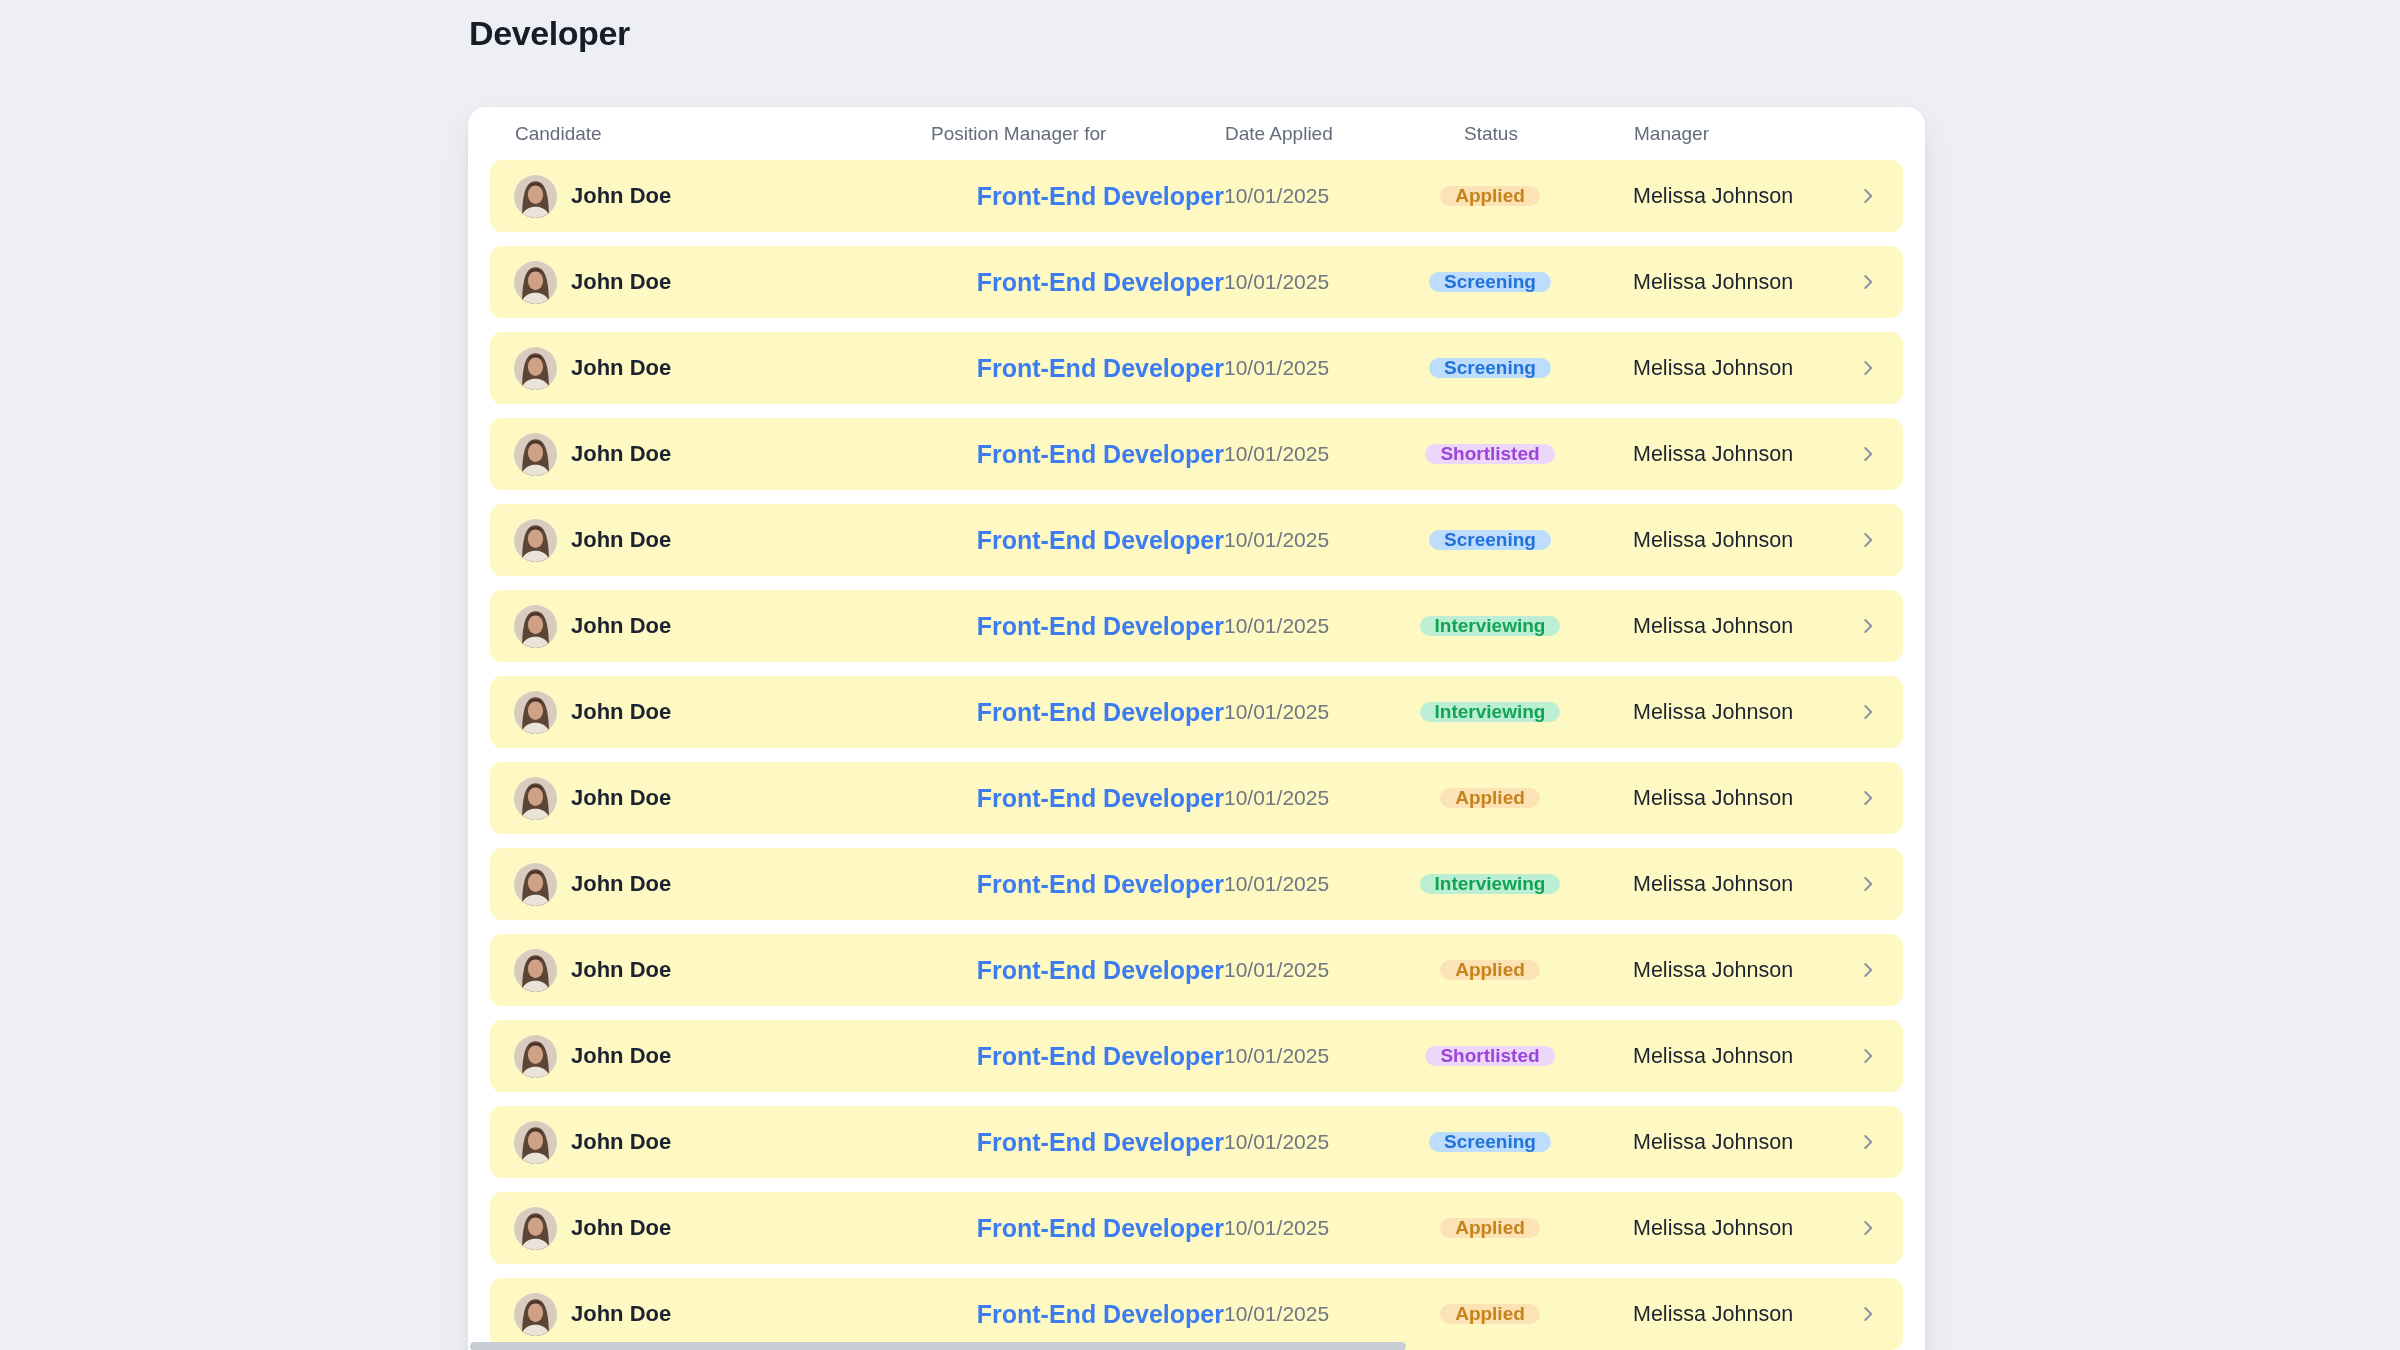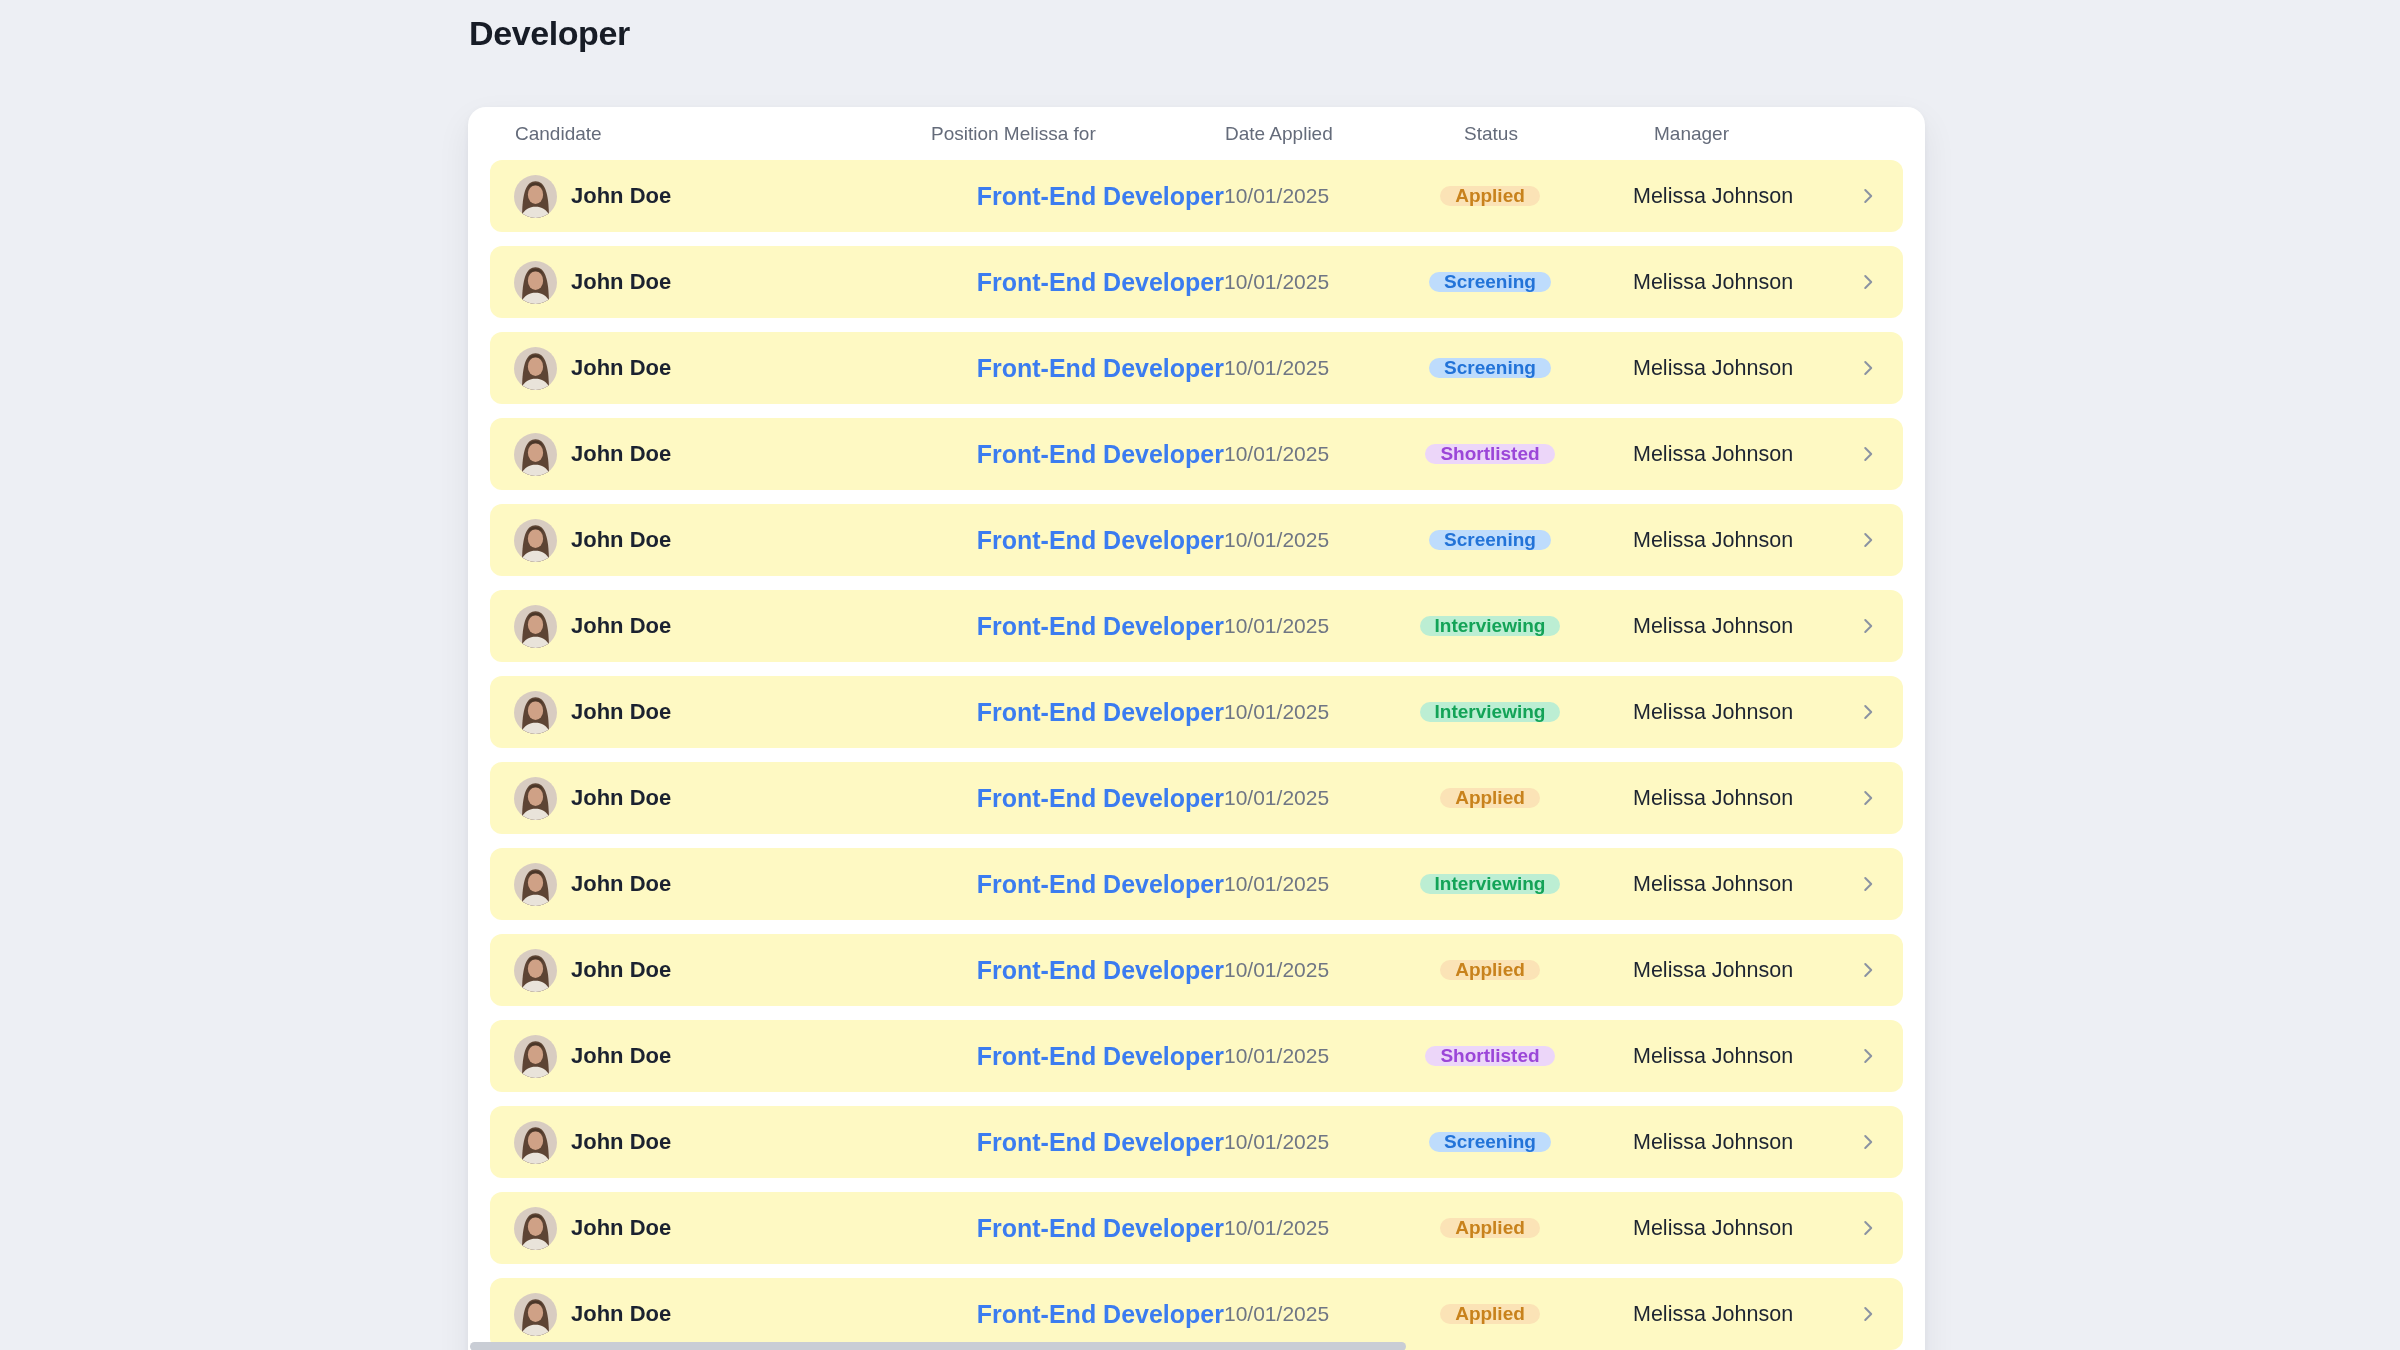--- a/index.html
+++ b/index.html
@@ -22,21 +22,21 @@
   }
   .thead{
     display:flex; align-items:center;
     height:53px; padding:0 66px 0 47px;
     color:#646b7a; font-size:19px; font-weight:400;
   }
   .th-candidate{ width:416px; }
   .th-position{ width:294px; }
   .th-date{ width:181px; }
   .th-status{ width:170px; text-align:center; }
-  .th-manager{ margin-left:78px; flex:1; }
+  .th-manager{ margin-left:58px; flex:1; }
   .row{
     margin:0 22px 14px 22px; height:72px;
     border-radius:12px; background:#fef9c3;
     display:flex; align-items:center; padding:0 24px;
     cursor:pointer;
   }
   .cell-candidate{ width:416px; display:flex; align-items:center; gap:14px; }
   .avatar{
     width:43px; height:43px; flex:0 0 43px;
     border-radius:50%; overflow:hidden; display:inline-block;
@@ -58,21 +58,21 @@
   }
 </style>
 </head>
 <body>
 
 <h1 class="page-title">Developer</h1>
 
 <div class="card">
   <div class="thead">
     <div class="th-candidate">Candidate</div>
-    <div class="th-position">Position Melissa for</div>
+    <div class="th-position">Position Manager for</div>
     <div class="th-date">Date Applied</div>
     <div class="th-status">Status</div>
     <div class="th-manager">Manager</div>
   </div>
   <div id="rows">
   <div class="row">
     <div class="cell-candidate">
       <span class="avatar">
         <svg viewBox="0 0 48 48" width="43" height="43" aria-hidden="true">
           <rect width="48" height="48" fill="#d8ccc1"></rect>

